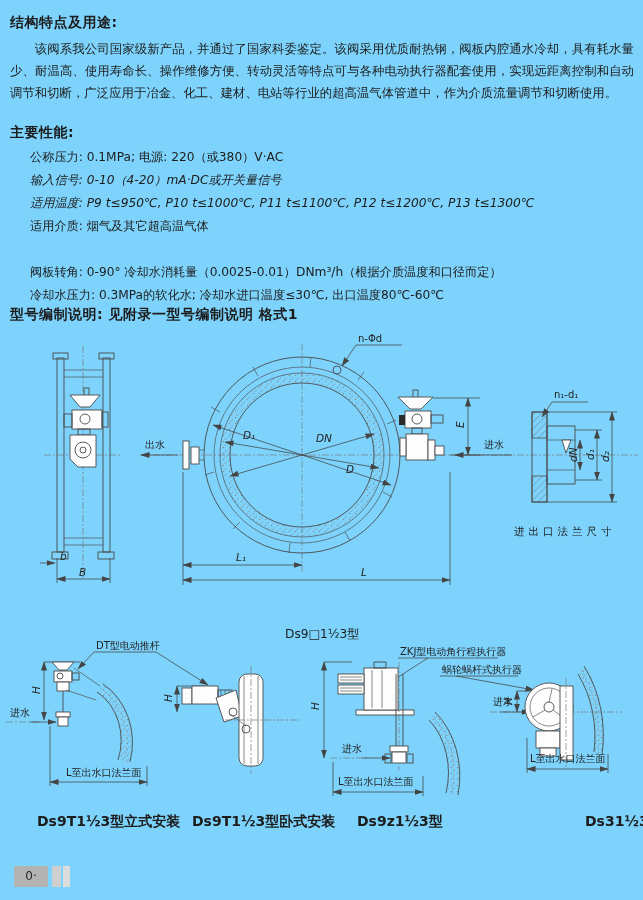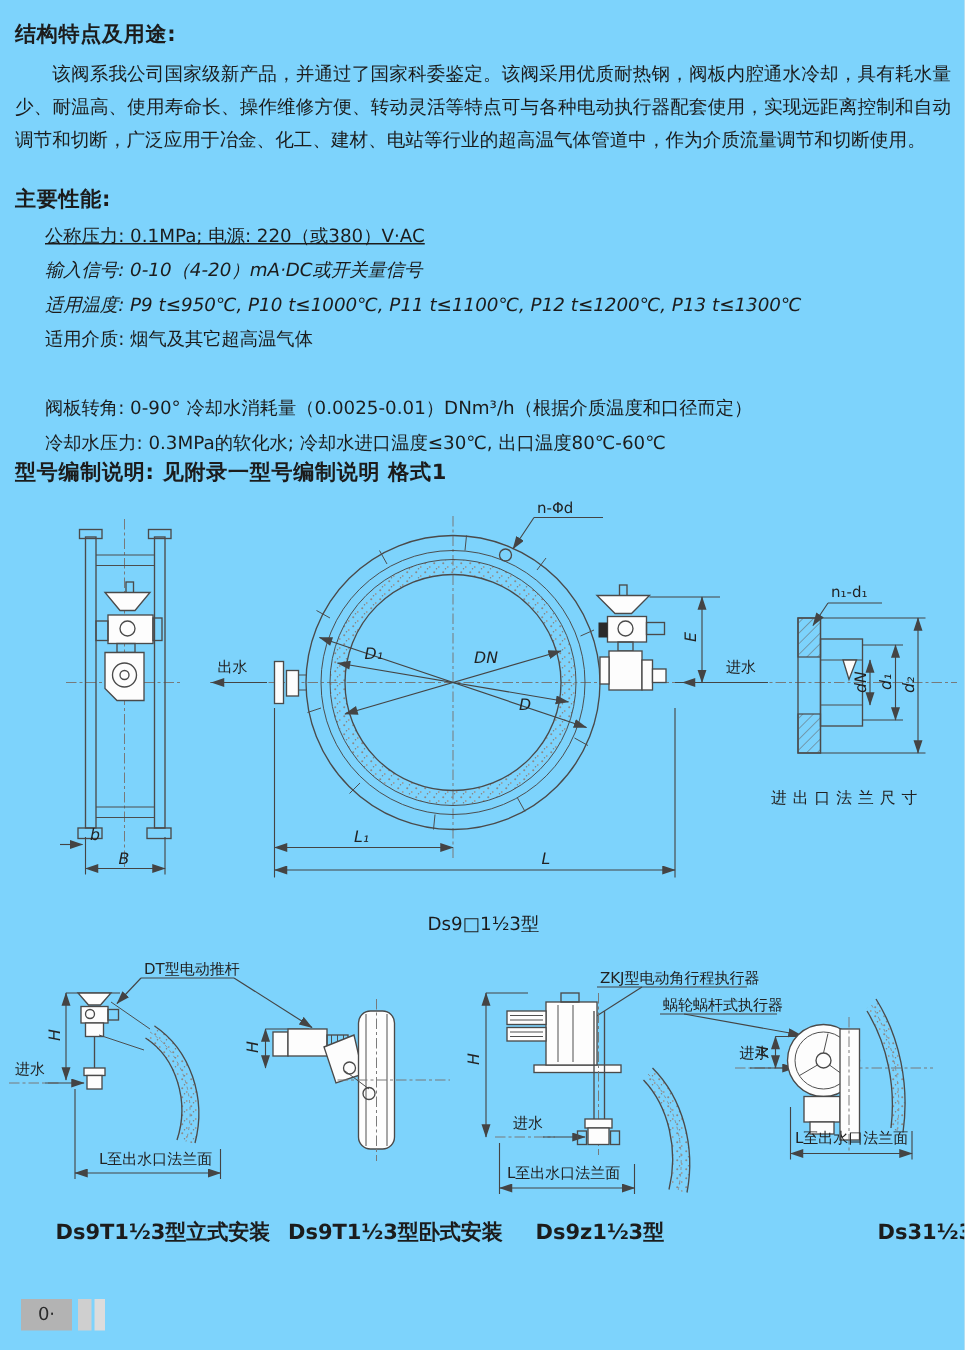--- a/index.html
+++ b/index.html
@@ -14,35 +14,35 @@
   svg text{font-family:"DejaVu Sans","Liberation Sans",sans-serif;font-size:10px;fill:#222;}
   svg text.it{font-style:italic;font-size:10.5px;}
   svg text.sp{letter-spacing:4px;font-size:10.5px;}
   .ln{stroke:#4a4a4a;stroke-width:.9;fill:none;}
   .fw{stroke:#4a4a4a;stroke-width:.9;fill:#fdfdfd;}
   .thin{stroke-width:.65;}
   .cl{stroke:#777;stroke-width:.65;stroke-dasharray:7 2 2 2;fill:none;}
   .dot{stroke:#888;stroke-width:.6;stroke-dasharray:2 2.5;fill:none;}
   .dim{stroke:#444;stroke-width:.75;fill:none;}
   .cap{position:absolute;top:813px;font-size:14px;white-space:nowrap;font-weight:bold;}
-  #main-cap{position:absolute;left:285px;top:608px;font-size:12.2px;white-space:nowrap;}
+  #main-cap{position:absolute;left:285px;top:626px;font-size:12.2px;white-space:nowrap;}
   #pgno{position:absolute;left:14px;top:866px;width:34px;height:21px;background:#b3b3b3;
         color:#2a2a2a;font-size:12px;text-align:center;line-height:21px;}
   .pgbar{position:absolute;top:866px;height:21px;}
 </style>
 </head>
 <body>
 
 <div id="page">
 
   <div class="h1" style="left:10px;top:14px;">结构特点及用途:</div>
   <div class="para">该阀系我公司国家级新产品，并通过了国家科委鉴定。该阀采用优质耐热钢，阀板内腔通水冷却，具有耗水量少、耐温高、使用寿命长、操作维修方便、转动灵活等特点可与各种电动执行器配套使用，实现远距离控制和自动调节和切断，广泛应用于冶金、化工、建材、电站等行业的超高温气体管道中，作为介质流量调节和切断使用。</div>
 
   <div class="h1" style="left:10px;top:124px;">主要性能:</div>
-  <div class="spec" style="top:146px;text-decoration:underline;">公称压力:  0.1MPa; 电源: 220（或380）V·AC</div>
+  <div class="spec" style="top:146px;">公称压力:  0.1MPa; 电源: 220（或380）V·AC</div>
   <div class="spec" style="top:169px;font-style:italic;">输入信号: 0-10（4-20）mA·DC或开关量信号</div>
   <div class="spec" style="top:192px;font-style:italic;">适用温度: P9 t≤950℃, P10 t≤1000℃, P11 t≤1100℃, P12 t≤1200℃, P13 t≤1300℃</div>
   <div class="spec" style="top:215px;">适用介质: 烟气及其它超高温气体</div>
   <div class="spec" style="top:261px;">阀板转角: 0-90°   冷却水消耗量（0.0025-0.01）DNm³/h（根据介质温度和口径而定）</div>
   <div class="spec" style="top:284px;">冷却水压力: 0.3MPa的软化水; 冷却水进口温度≤30℃, 出口温度80℃-60℃</div>
 
   <div class="h1" style="left:10px;top:306px;">型号编制说明: 见附录一型号编制说明 格式1</div>
 
   <svg style="top:332px;" width="643" height="298" viewBox="0 0 643 298">
     <defs>

